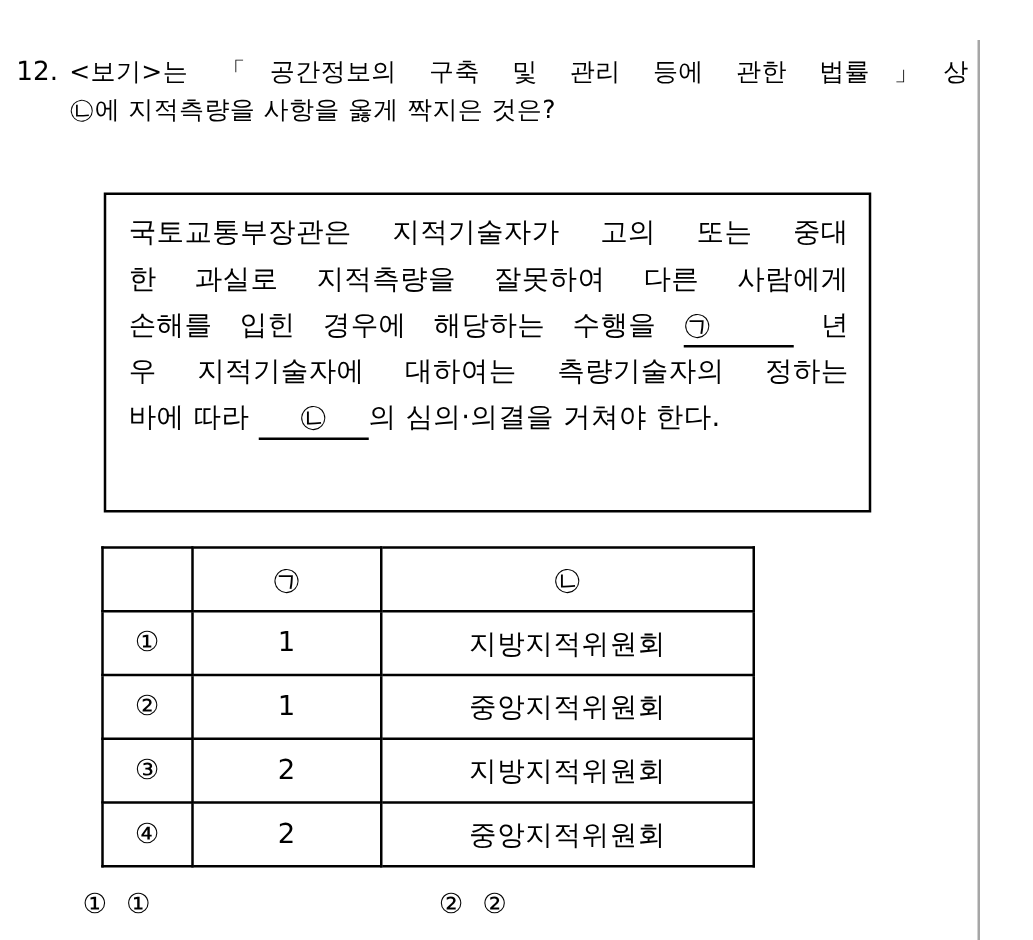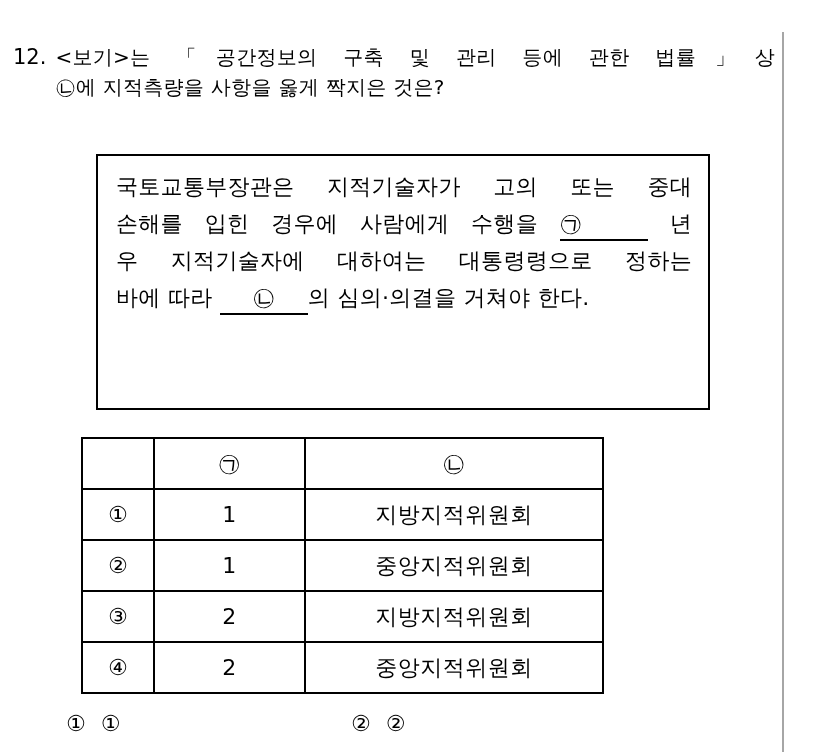--- a/index.html
+++ b/index.html
@@ -15,21 +15,21 @@
 
   
   .question { position: absolute; left: 13px; top: 10px; width: 762px; display: flex; }
   .qnum { font-size: 21px; line-height: 30px; margin-right: 9px; flex: 0 0 auto; }
   .qtext { width: 736px; font-size: 20px; line-height: 30px; letter-spacing: 0.3px; }
   .qtext .qline { min-height: 30px; }
   .qtext .qline.just { text-align: justify; text-align-last: justify; }
 
   
   .bogi-box {
-    position: absolute; left: 96px; top: 122px;
+    position: absolute; left: 83px; top: 122px;
     width: 614px; height: 256px;
     border: 2px solid #000000;
     padding: 12px 16px 0 18px;
     overflow: hidden;
   }
   .pline { font-size: 22px; line-height: 37px; letter-spacing: 0.3px; min-height: 37px; }
   .pline.just { text-align: justify; text-align-last: justify; }
   .blank {
     display: inline-block;
     min-width: 88px;
@@ -79,22 +79,23 @@
     <span class="qnum">12.</span>
     <div class="qtext">
       <div class="qline just">&lt;보기&gt;는 「공간정보의 구축 및 관리 등에 관한 법률」상</div>
       <div class="qline">㉡에 지적측량을 사항을 옳게 짝지은 것은?</div>
     </div>
   </div>
 
   <div class="bogi-box">
     <div>
         <div class="pline just"><span>국토교통부장관은 지적기술자가 고의 또는 중대</span></div>
-        <div class="pline just"><span>손해를 입힌 경우에 사람에게 수행을 </span><span class="blank">㉠</span><span> 년</span></div>
-        <div class="pline just"><span>우 지적기술자에 대하여는 대통령령으로 정하는</span></div>
+        <div class="pline just"><span>한 과실로 지적측량을 잘못하여 다른 사람에게</span></div>
+        <div class="pline just"><span>손해를 입힌 경우에 해당하는 수행을 </span><span class="blank">㉠</span><span> 년</span></div>
+        <div class="pline just"><span>우 지적기술자에 대하여는 측량기술자의 정하는</span></div>
         <div class="pline"><span>바에 따라 </span><span class="blank">㉡</span><span>의 심의·의결을 거쳐야 한다.</span></div>
       </div>
   </div>
 
   <table class="opt-table">
     <tbody>
       <tr>
         <td class="col-no"></td>
         <td class="col-a">㉠</td>
         <td class="col-b">㉡</td>

